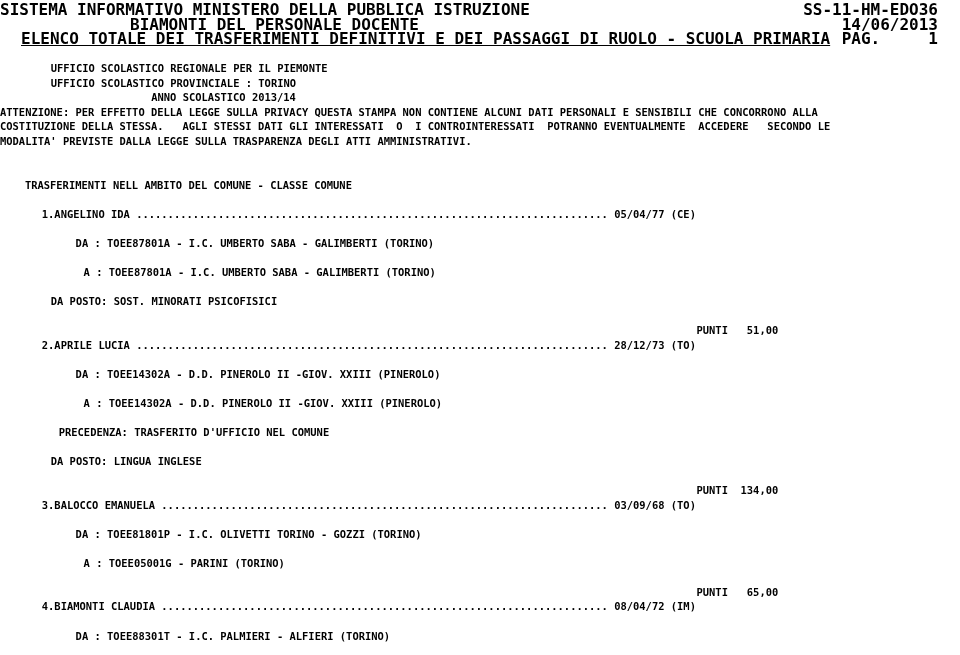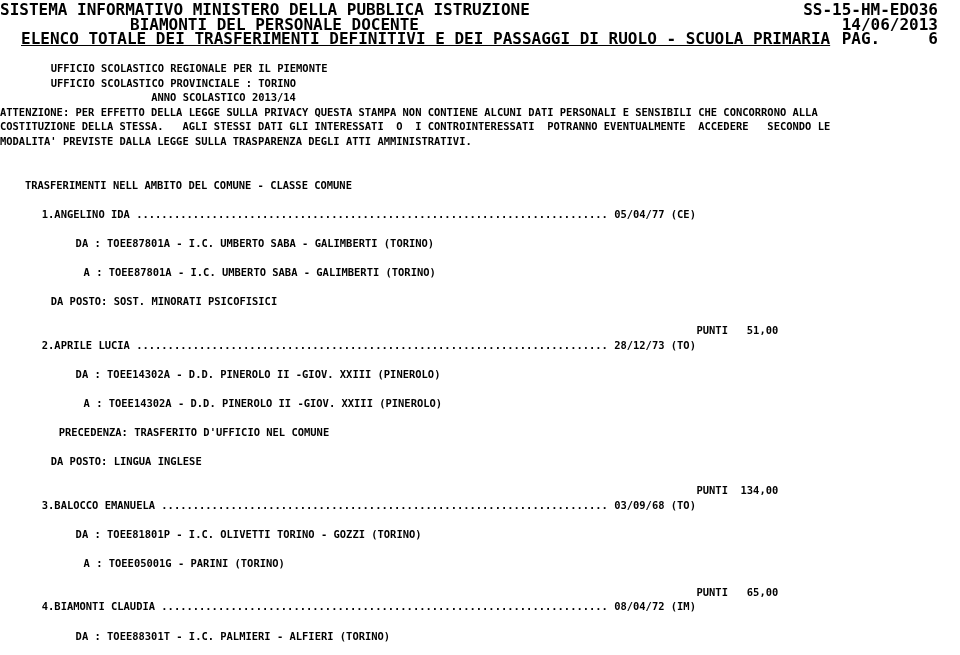--- a/index.html
+++ b/index.html
@@ -69,29 +69,29 @@
   }
 </style>
 </head>
 <body>
 
 <div class="page">
   <div class="lines">
 
     <div class="hdr-row">
       <span class="hdr-left">SISTEMA INFORMATIVO MINISTERO DELLA PUBBLICA ISTRUZIONE</span>
-      <span class="hdr-right">SS-15-HM-EDO36</span>
+      <span class="hdr-right">SS-11-HM-EDO36</span>
     </div>
     <div class="hdr-row">
       <span class="hdr-left" style="left:130px;">BIAMONTI DEL PERSONALE DOCENTE</span>
       <span class="hdr-right">14/06/2013</span>
     </div>
     <div class="hdr-row">
       <span class="hdr-left" style="left:21px;text-decoration:underline;">ELENCO TOTALE DEI TRASFERIMENTI DEFINITIVI E DEI PASSAGGI DI RUOLO - SCUOLA PRIMARIA</span>
-      <span class="hdr-right">PAG.     6</span>
+      <span class="hdr-right">PAG.     1</span>
     </div>
 
     <div class="ln blank">&nbsp;</div>
 
     <div class="ln" style="padding-left:51px;">UFFICIO SCOLASTICO REGIONALE PER IL PIEMONTE</div>
     <div class="ln" style="padding-left:51px;">UFFICIO SCOLASTICO PROVINCIALE : TORINO</div>
     <div class="ln" style="padding-left:152px;">ANNO SCOLASTICO 2013/14</div>
 
     <div class="ln">ATTENZIONE: PER EFFETTO DELLA LEGGE SULLA PRIVACY QUESTA STAMPA NON CONTIENE ALCUNI DATI PERSONALI E SENSIBILI CHE CONCORRONO ALLA</div>
     <div class="ln">COSTITUZIONE DELLA STESSA.   AGLI STESSI DATI GLI INTERESSATI  O  I CONTROINTERESSATI  POTRANNO EVENTUALMENTE  ACCEDERE   SECONDO LE</div>

